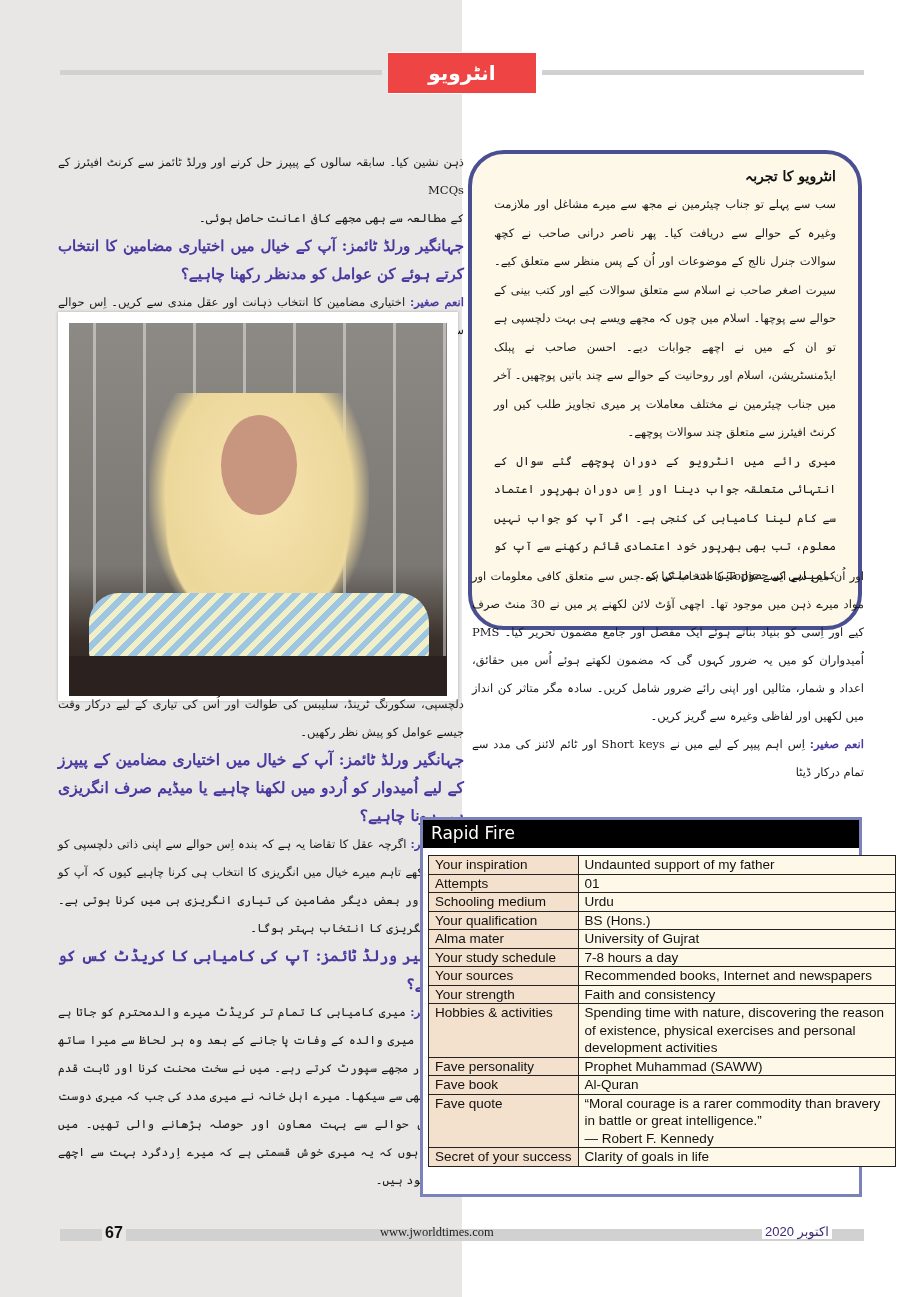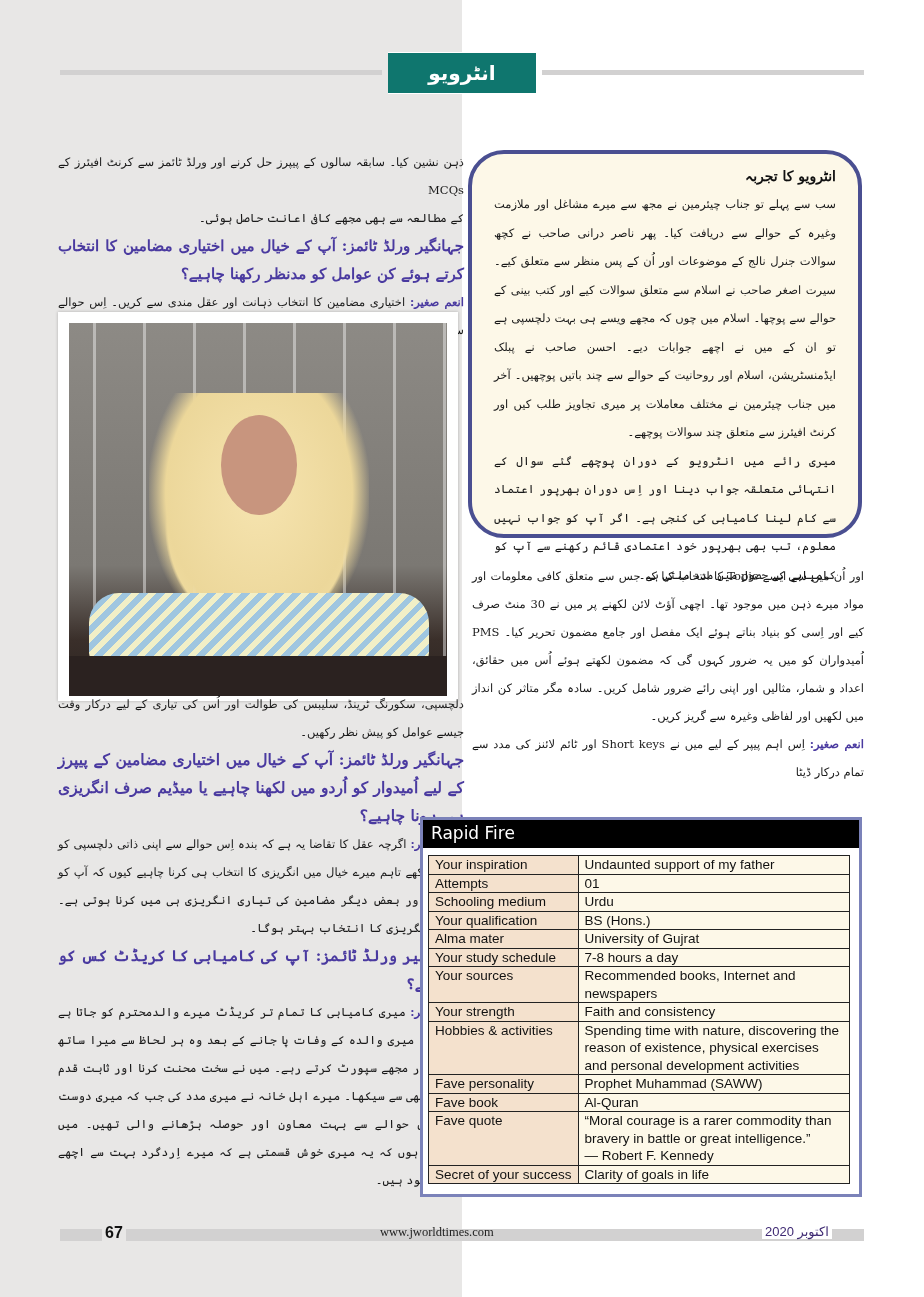--- a/index.html
+++ b/index.html
@@ -5,34 +5,34 @@
   html, body { margin:0; padding:0; }
   body {
     width:924px; height:1297px; position:relative; overflow:hidden;
     background:#ffffff;
     font-family:"DejaVu Sans", sans-serif;
   }
   .left-bg { position:absolute; left:0; top:0; width:462px; height:1297px; background:#e8e7e6; }
   .rule { position:absolute; height:5px; background:#d2d1d1; }
   .section-tab {
     position:absolute; left:388px; top:52px; width:148px; height:40px;
-    background:#0f766e; color:#fff; border-top:1px solid #fff; border-bottom:1px solid #fff;
+    background:#ef4444; color:#fff; border-top:1px solid #fff; border-bottom:1px solid #fff;
     display:flex; align-items:center; justify-content:center;
     font-family:"DejaVu Sans", sans-serif; font-weight:bold; font-size:20px;
   }
   .urdu { direction:rtl; text-align:justify; text-align-last:right; }
   .p-text { font-family:"DejaVu Serif", serif; font-size:11.5px; line-height:28px; color:#1a1a1a; }
   .q-text { font-family:"DejaVu Serif", serif; font-size:15px; line-height:28px; color:#4a3aa0; font-weight:bold; }
   .speaker { color:#4a3aa0; font-weight:bold; }
 
   .col-left { position:absolute; left:58px; width:406px; }
   .col-right { position:absolute; left:472px; width:392px; }
 
   .interview-box {
-    position:absolute; left:468px; top:150px; width:394px; height:388px;
+    position:absolute; left:468px; top:150px; width:394px; height:480px;
     background:#fdf8e8; border:4px solid #4a4f91; border-radius:36px;
     box-sizing:border-box; padding:14px 22px 10px 22px;
   }
   .interview-box .box-title {
     text-align:center; font-family:"DejaVu Serif", serif; font-size:14px; font-weight:bold;
     color:#111; margin-bottom:6px; direction:rtl;
   }
   .interview-box .p-text { line-height:28.5px; }
 
   .photo-frame {
@@ -71,21 +71,21 @@
 
   .rf-box {
     position:absolute; left:420px; top:817px; width:442px; height:380px;
     background:#fff; border:3px solid #7b82b9; box-sizing:border-box;
   }
   .rf-header {
     height:28px; background:#000000; color:#fff; font-family:"DejaVu Sans", sans-serif;
     font-weight:normal; font-size:17px; line-height:26px; padding-left:8px;
   }
   .rf-table {
-    position:absolute; left:5px; top:35px; width:422px; border-collapse:collapse;
+    position:absolute; left:5px; top:35px; width:468px; border-collapse:collapse;
     font-family:"Liberation Sans", sans-serif; font-size:13.5px; color:#111;
   }
   .rf-table td { border:1px solid #222; padding:0 6px; line-height:17.5px; vertical-align:top; }
   .rf-table td.k { background:#f4e1cd; width:130px; white-space:nowrap; }
   .rf-table td.v { background:#fdf8e8; }
 
   .footer-bar { position:absolute; top:1229px; height:12px; background:#d2d1d1; }
   .footer-page {
     position:absolute; left:102px; top:1224px; font-family:"Liberation Sans", sans-serif;
     font-weight:bold; font-size:16px; color:#111; background:#e8e7e6; padding:0 3px;

